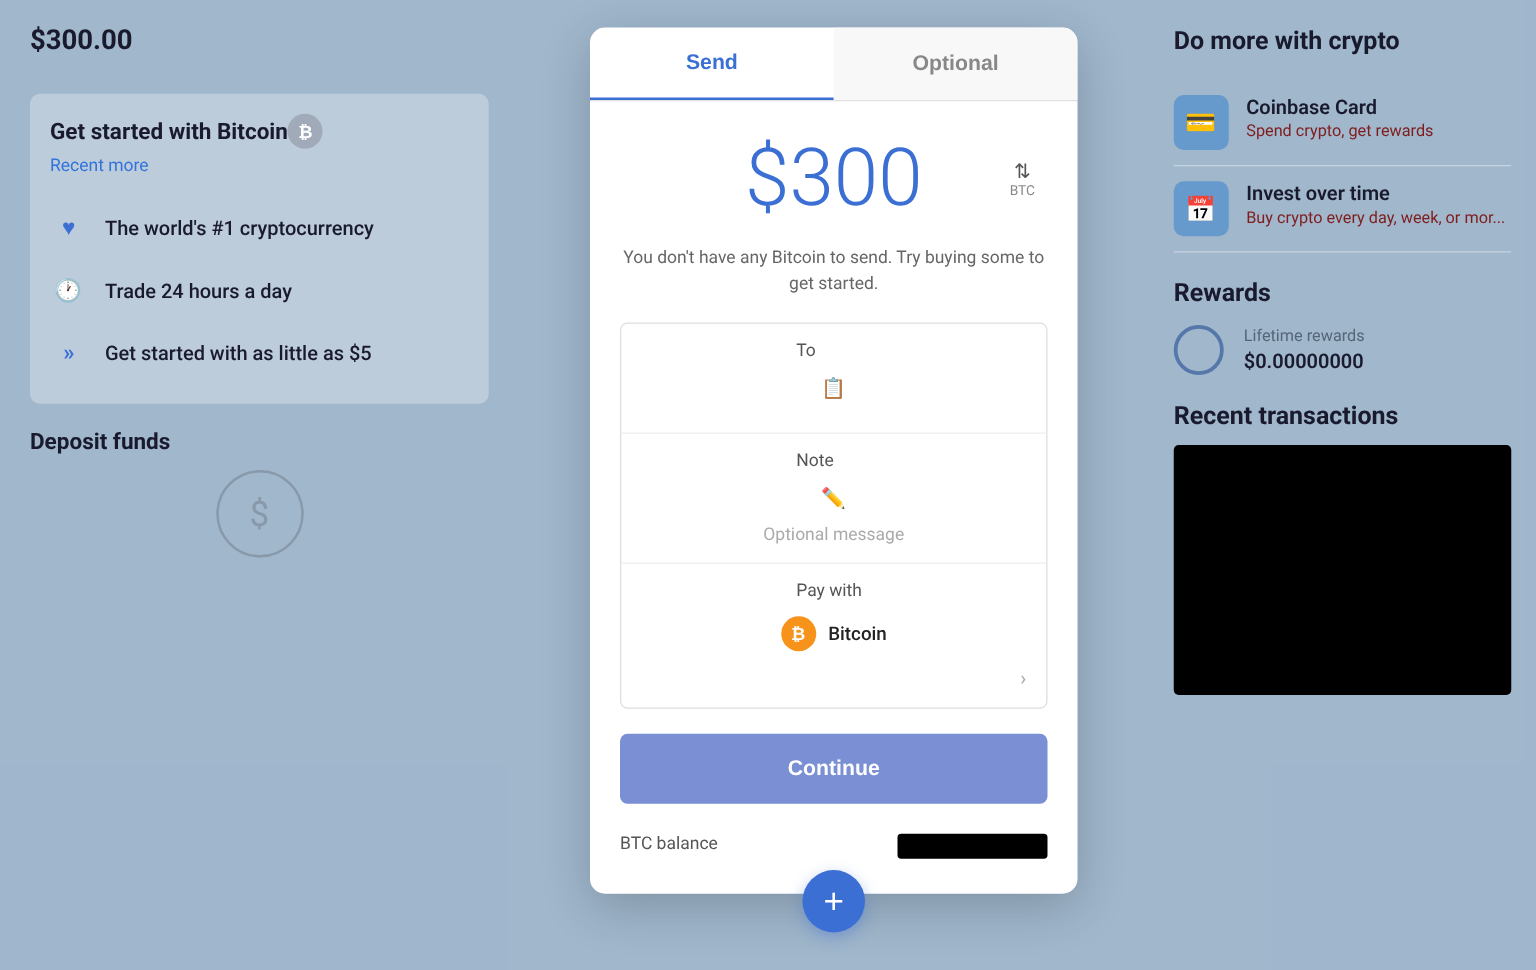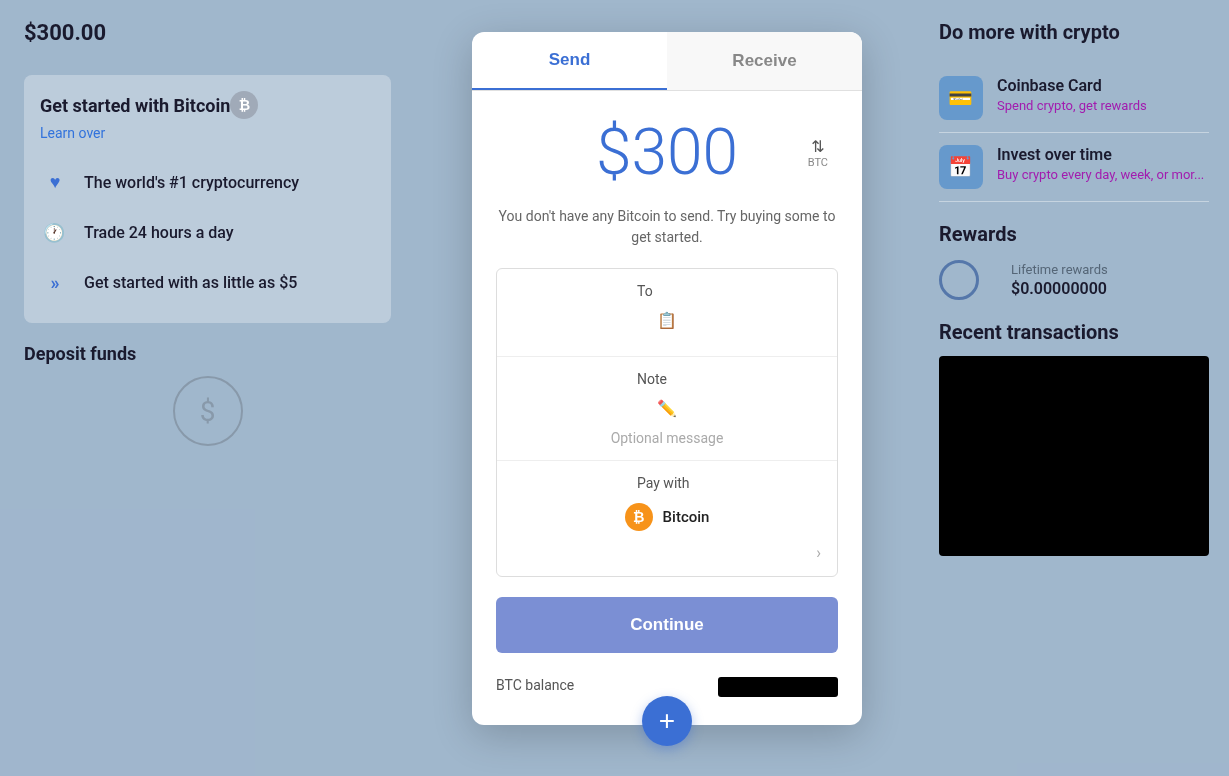--- a/index.html
+++ b/index.html
@@ -135,21 +135,21 @@
       font-size: 28px;
       margin: 0 auto;
     }
 
     
     .center-area {
       flex: 1;
       display: flex;
       align-items: flex-start;
       justify-content: center;
-      padding-top: 32px;
+      padding-top: 22px;
       position: relative;
     }
 
     
     .modal {
       background: white;
       border-radius: 12px;
       width: 390px;
       box-shadow: 0 10px 40px rgba(0,0,0,0.2);
       overflow: hidden;
@@ -375,39 +375,39 @@
 
     .promo-info-title {
       font-size: 16px;
       font-weight: 600;
       color: #1a1a2e;
       margin-bottom: 3px;
     }
 
     .promo-info-desc {
       font-size: 13px;
-      color: #a21caf;
+      color: #7f1d1d;
     }
 
     .rewards-section {
       margin-top: 20px;
       margin-bottom: 20px;
     }
 
     .rewards-title {
       font-size: 20px;
       font-weight: 700;
       color: #1a1a2e;
       margin-bottom: 14px;
     }
 
     .rewards-row {
       display: flex;
       align-items: center;
-      gap: 32px;
+      gap: 16px;
     }
 
     .rewards-circle {
       width: 40px;
       height: 40px;
       border-radius: 50%;
       border: 3px solid #5577aa;
       flex-shrink: 0;
     }
 
@@ -463,21 +463,21 @@
 <div class="bg-overlay">
 
   <div class="left-panel">
     <div class="portfolio-balance-value">$300.00</div>
 
     <div class="get-started-section">
       <div class="get-started-header">
         <span class="get-started-title">Get started with Bitcoin</span>
         <div class="bitcoin-icon-circle">₿</div>
       </div>
-      <a class="learn-more-link">Learn over</a>
+      <a class="learn-more-link">Recent more</a>
 
       <ul class="feature-list">
         <li class="feature-item">
           <span class="feature-icon heart-icon">♥</span>
           <span>The world's #1 cryptocurrency</span>
         </li>
         <li class="feature-item">
           <span class="feature-icon clock-icon">🕐</span>
           <span>Trade 24 hours a day</span>
         </li>
@@ -492,21 +492,21 @@
       <div class="deposit-funds-title">Deposit funds</div>
       <div class="deposit-circle">$</div>
     </div>
   </div>
 
   <div class="center-area">
     <div class="modal">
 
       <div class="modal-tabs">
         <button class="modal-tab active">Send</button>
-        <button class="modal-tab inactive">Receive</button>
+        <button class="modal-tab inactive">Optional</button>
       </div>
 
       <div class="modal-body">
         
         <div class="amount-display">
           <span class="amount-value">$300</span>
           <div class="amount-currency-toggle">
             <span class="toggle-arrows">⇅</span>
             <span>BTC</span>
           </div>

